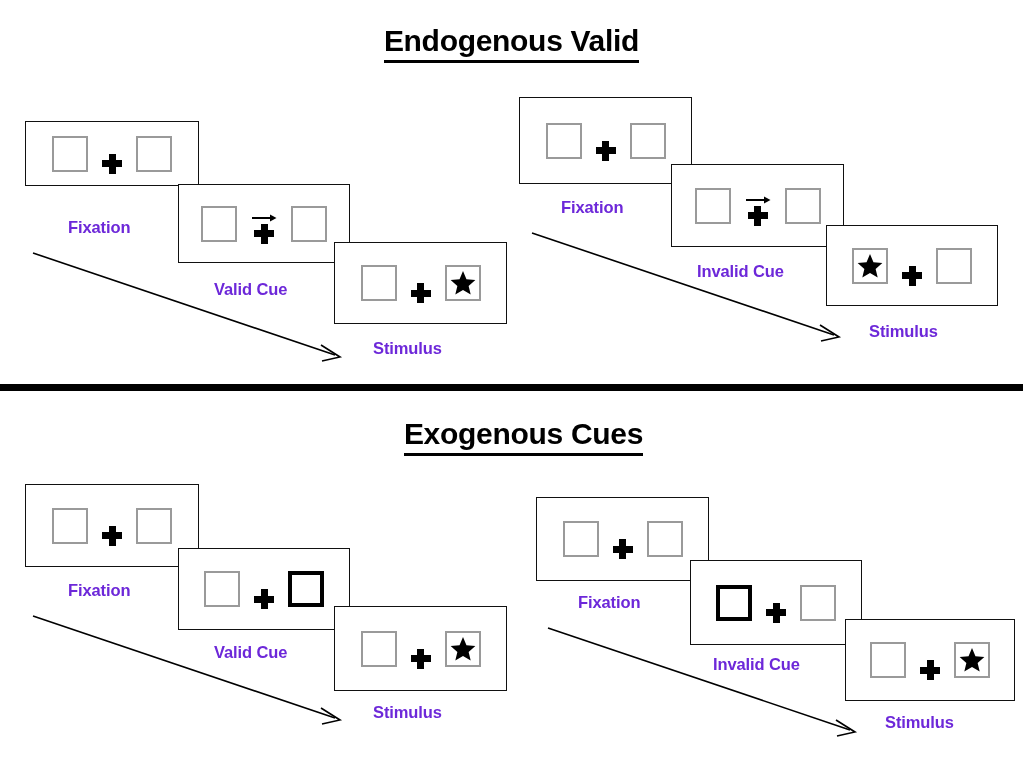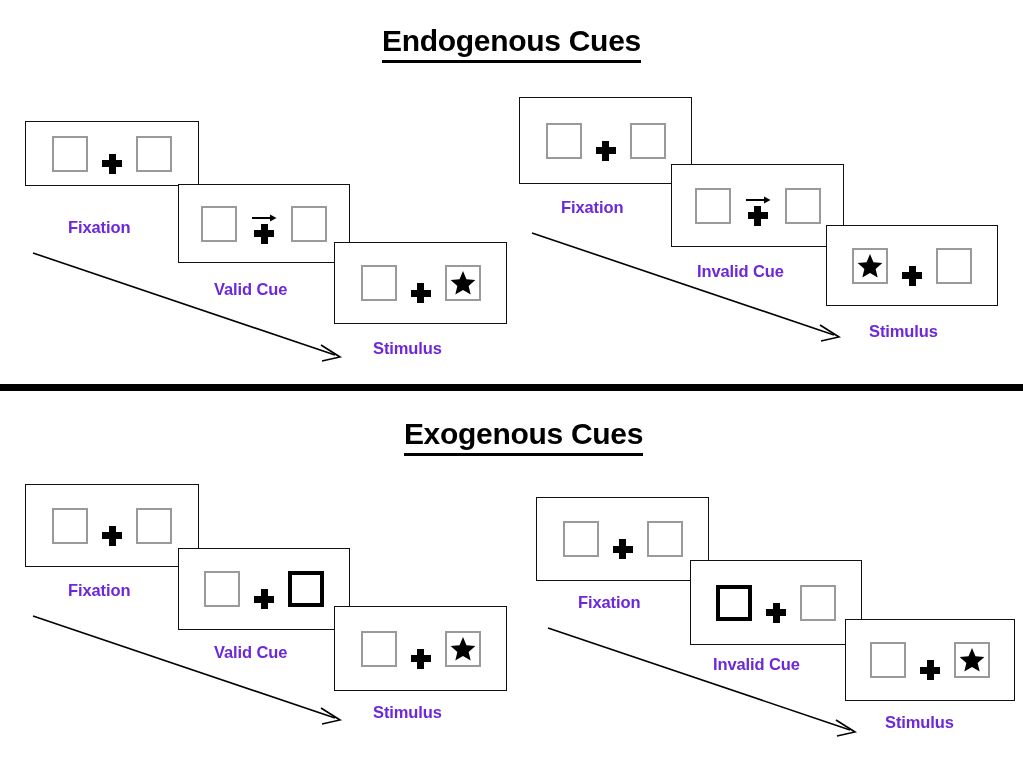--- a/index.html
+++ b/index.html
@@ -145,21 +145,21 @@
   .timeline {
     position: absolute;
     overflow: visible;
     pointer-events: none;
   }
 </style>
 </head>
 <body>
 
 <div class="section-title" id="title-endogenous">
-  <span class="t">Endogenous Cues</span>
+  <span class="t">Endogenous Valid</span>
 </div>
 
 <div class="frame" style="left:25px; top:121px; width:174px; height:65px;">
   <div class="frame-inner">
     <div class="sq"></div>
     <div class="centercol">
       <div class="arrow-spacer"></div>
       <div class="plus"></div>
     </div>
     <div class="sq"></div>

